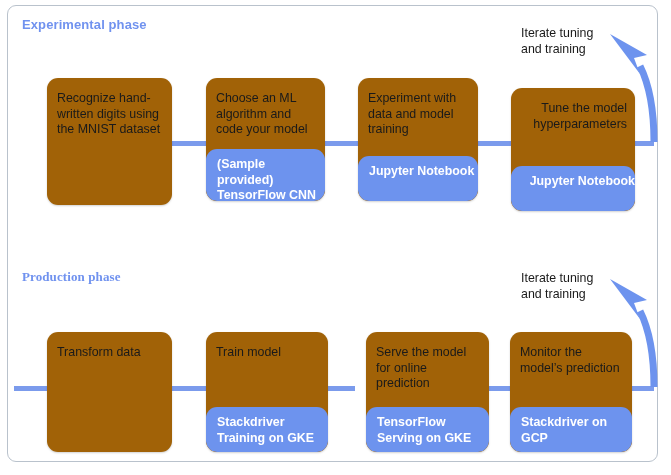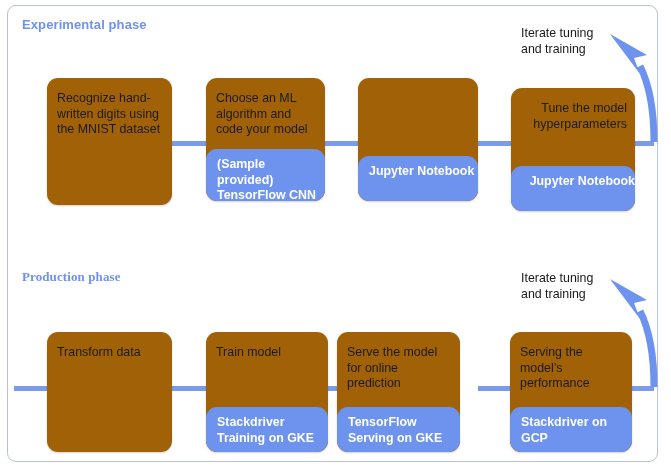--- a/index.html
+++ b/index.html
@@ -114,20 +114,21 @@
   <div class="node" style="left:47px; top:78px; width:125px; height:127px;">
     <div class="node-title">Recognize hand-written digits using the MNIST dataset</div>
   </div>
 
   <div class="node" style="left:206px; top:78px; width:119px; height:123px;">
     <div class="node-title">Choose an ML algorithm and code your model</div>
     <div class="node-tech" style="height:52px;">(Sample provided) TensorFlow CNN model</div>
   </div>
 
   <div class="node" style="left:358px; top:78px; width:120px; height:123px;">
+    <div class="node-title">Experiment with data and model training</div>
     <div class="node-tech" style="height:45px;">Jupyter Notebook</div>
   </div>
 
   <div class="node" style="left:511px; top:88px; width:124px; height:123px;text-align:right;">
     <div class="node-title">Tune the model hyperparameters</div>
     <div class="node-tech" style="height:45px;">Jupyter Notebook</div>
   </div>
 
   <div class="phase-title" id="title-production">Production phase</div>
 
@@ -146,23 +147,23 @@
 
   <div class="node" style="left:47px; top:332px; width:125px; height:120px;padding-left:36px;">
     <div class="node-title">Transform data</div>
   </div>
 
   <div class="node" style="left:206px; top:332px; width:122px; height:120px;">
     <div class="node-title">Train model</div>
     <div class="node-tech" style="height:45px;">Stackdriver Training on GKE</div>
   </div>
 
-  <div class="node" style="left:337px; top:332px; width:123px; height:120px;">
+  <div class="node" style="left:366px; top:332px; width:123px; height:120px;">
     <div class="node-title">Serve the model for online prediction</div>
     <div class="node-tech" style="height:45px;">TensorFlow Serving on GKE</div>
   </div>
 
   <div class="node" style="left:510px; top:332px; width:122px; height:120px;">
-    <div class="node-title">Serving the model’s performance</div>
+    <div class="node-title">Monitor the model’s prediction</div>
     <div class="node-tech" style="height:45px;">Stackdriver on GCP</div>
   </div>
 
 </div>
 
 </body></html>

